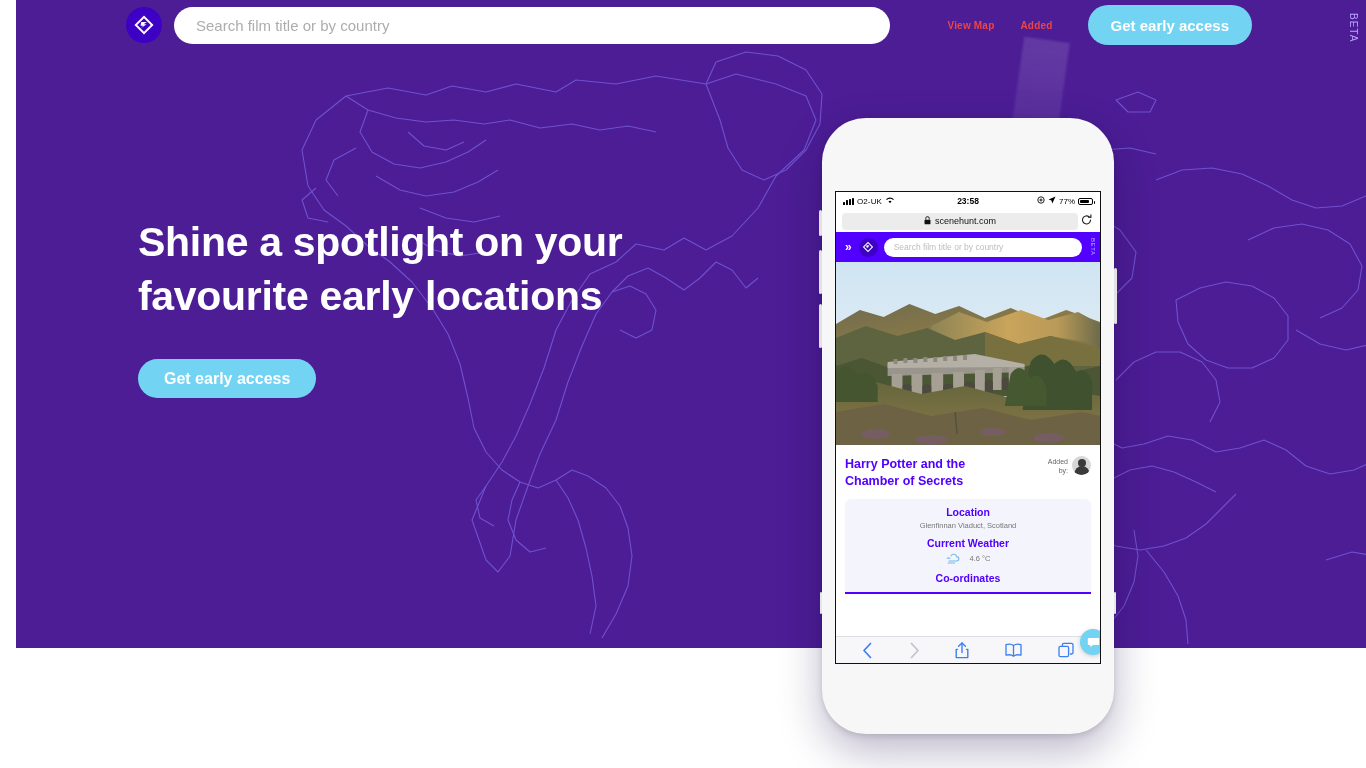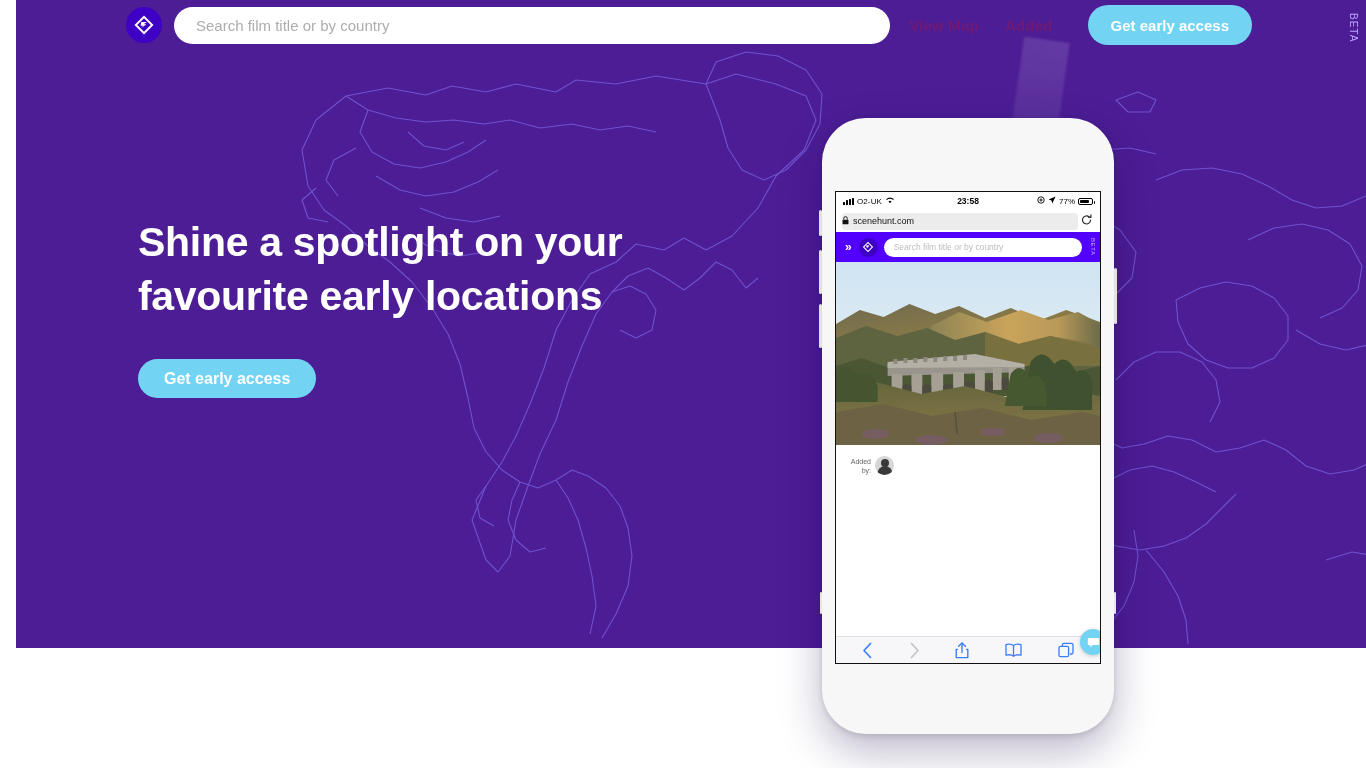--- a/index.html
+++ b/index.html
@@ -55,21 +55,21 @@
     font-family:"Liberation Sans", sans-serif;
     font-size:15px; color:#333;
   }
   .search-input::placeholder { color:#adadad; }
 
   .nav-links {
     position:absolute; right:114px; top:0; height:50px;
     display:flex; align-items:center; gap:0;
   }
   .nav-link {
-    color:#701a75; font-size:15px; font-weight:bold;
+    color:#ef4444; font-size:10px; font-weight:bold;
     letter-spacing:.2px; text-decoration:none;
     padding:0 13px; cursor:pointer; white-space:nowrap;
   }
   .cta-pill {
     margin-left:22px;
     background:#72d3f2; color:#ffffff;
     font-size:15px; font-weight:bold;
     border:none; border-radius:20px;
     height:40px; padding:0 23px;
     cursor:pointer; white-space:nowrap;
@@ -154,21 +154,21 @@
   .batt span { position:absolute; left:1px; top:1px; bottom:1px; width:68%; background:#000; border-radius:1px; }
   .batt::after { content:""; position:absolute; right:-3px; top:2px; width:1.5px; height:3px; background:#000; border-radius:0 1px 1px 0; }
 
   
   .ios-urlbar {
     height:22px; background:#ffffff;
     display:flex; align-items:center; padding:0 6px;
   }
   .url-pill {
     flex:1; height:17px; background:#ececec; border-radius:4px;
-    display:flex; align-items:center; justify-content:flex-start;
+    display:flex; align-items:center; justify-content:center;
     gap:4px; font-size:9px; color:#111;
   }
   .reload { width:16px; text-align:center; color:#222; font-size:11px; }
 
   
   .app-header {
     height:30px; background:#5200ff;
     display:flex; align-items:center; gap:6px;
     padding:0 4px 0 6px; position:relative;
   }
@@ -488,29 +488,47 @@
           <ellipse cx="96" cy="178" rx="16" ry="5"></ellipse>
           <ellipse cx="158" cy="170" rx="13" ry="4"></ellipse>
           <ellipse cx="214" cy="176" rx="15" ry="5"></ellipse>
         </g>
         <path d="M120 150 l2 22" stroke="#54503c" stroke-width="1.4" fill="none"></path>
       </svg>
     </div>
 
     <div class="film-card">
       <div class="film-row">
+        <div class="film-title">Harry Potter and the Chamber of Secrets</div>
         <div class="added-by">
           <span class="added-label">Added by:</span>
           <span class="avatar">
             <span class="head"></span>
             <span class="body"></span>
           </span>
         </div>
       </div>
 
+      <div class="info-panel">
+        <div class="info-head">Location</div>
+        <div class="info-val">Glenfinnan Viaduct, Scotland</div>
+        <div class="info-head">Current Weather</div>
+        <div class="weather-row">
+          <span>
+            <svg class="wx-icon" viewBox="0 0 20 15" fill="none" stroke="#72b9e8" stroke-width="1.3" stroke-linecap="round">
+              <path d="M3.5 10.5 h9 a2.6 2.6 0 0 0 0 -5.2 a3.6 3.6 0 0 0 -6.6 -1"></path>
+              <path d="M1.5 7 h3.2"></path>
+              <path d="M2.6 12.8 h7.6"></path>
+            </svg>
+          </span>
+          <span class="temp">4.6 °C</span>
+        </div>
+        <div class="info-head">Co-ordinates</div>
+        <div class="info-underline"></div>
+      </div>
     </div>
 
     <div class="chat-bubble">
       <svg viewBox="0 0 16 16" fill="#ffffff">
         <path d="M2 2.6 h12 a1 1 0 0 1 1 1 v6.4 a1 1 0 0 1 -1 1 h-6.6 l-3.4 2.6 v-2.6 h-2 a1 1 0 0 1 -1 -1 v-6.4 a1 1 0 0 1 1 -1 z"></path>
       </svg>
     </div>
 
     <div class="ios-toolbar">
       <span>

